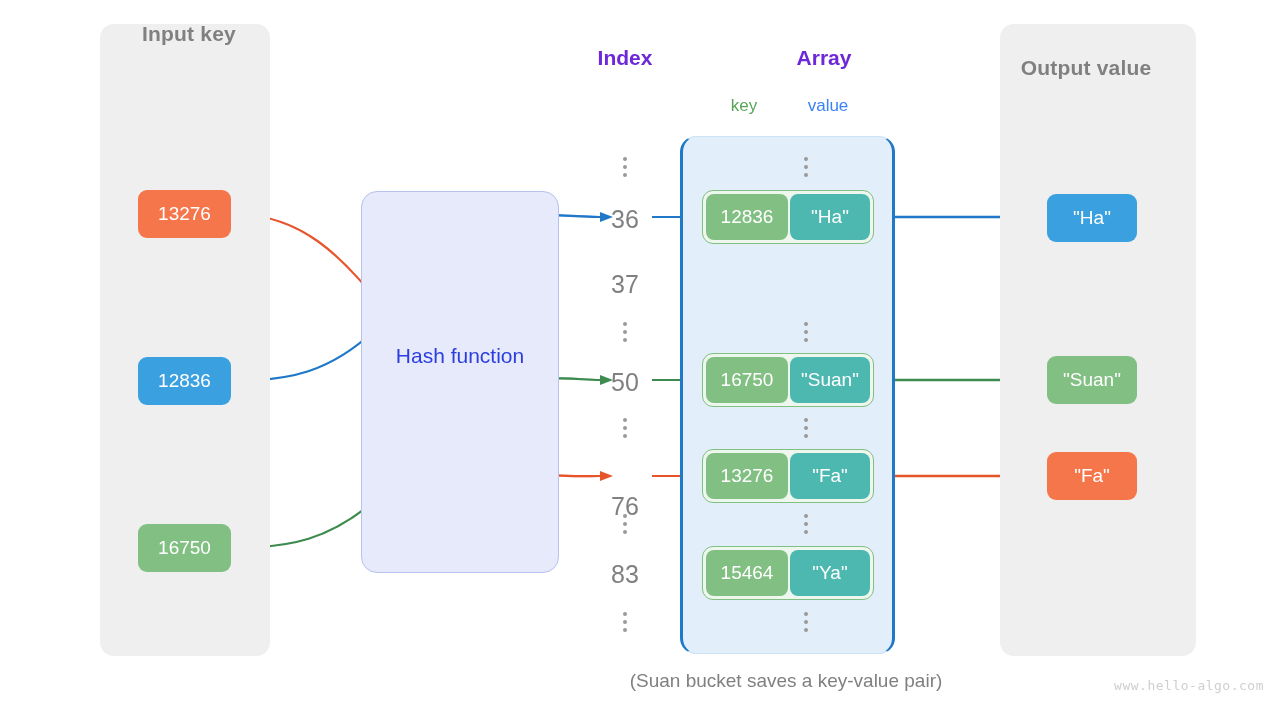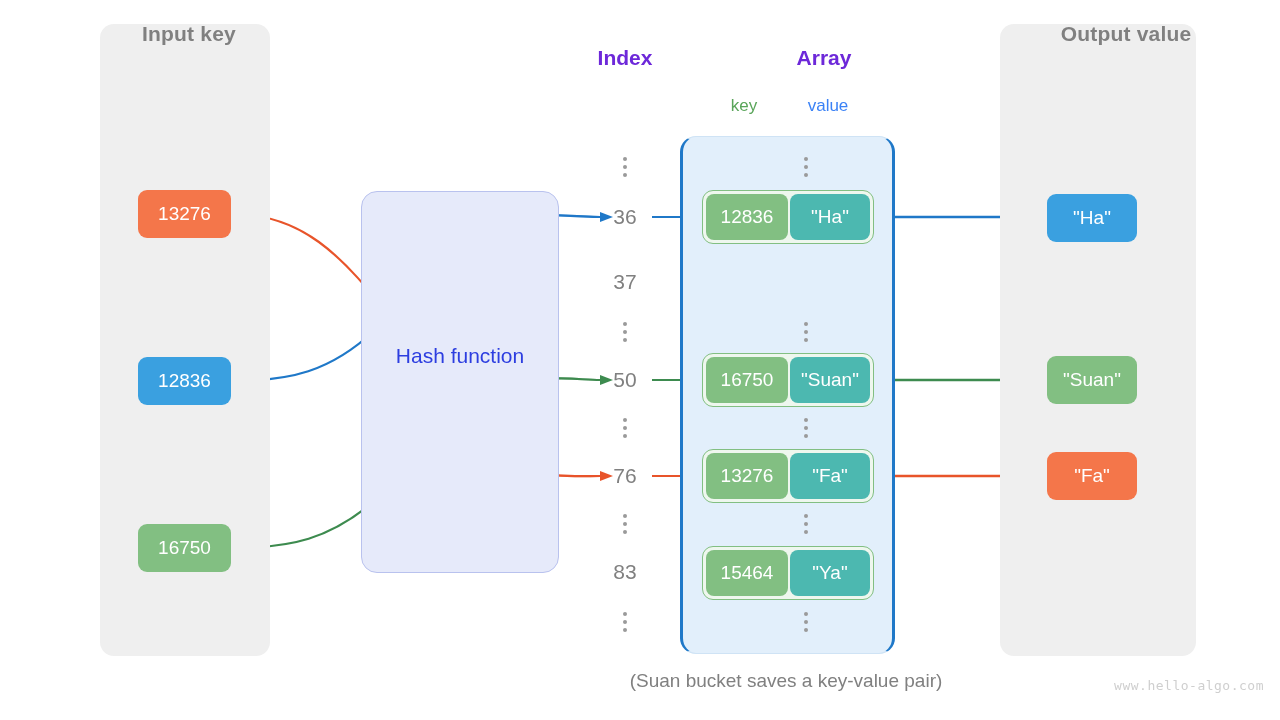--- a/index.html
+++ b/index.html
@@ -111,21 +111,21 @@
     color: #2d3ee0;
     white-space: nowrap;
   }
 
   
   .idx {
     position: absolute;
     left: 595px;
     width: 60px;
     text-align: center;
-    font-size: 21px;
+    font-size: 25px;
     color: #808080;
   }
   .dots-v {
     position: absolute;
     width: 60px;
     display: flex;
     flex-direction: column;
     align-items: center;
     justify-content: space-between;
     height: 20px;
@@ -270,21 +270,21 @@
       <i></i>
       <i></i>
       <i></i>
     </div>
   <div class="idx" style="top:368px">50</div>
   <div class="dots-v idx-dots" style="top:418px">
       <i></i>
       <i></i>
       <i></i>
     </div>
-  <div class="idx" style="top:464px">76</div>
+  <div class="idx" style="top:492px">76</div>
   <div class="dots-v idx-dots" style="top:514px">
       <i></i>
       <i></i>
       <i></i>
     </div>
   <div class="idx" style="top:560px">83</div>
   <div class="dots-v idx-dots" style="top:612px">
       <i></i>
       <i></i>
       <i></i>
@@ -337,21 +337,21 @@
     <span class="cell cell-value">"Ya"</span>
   </div>
 
   <div class="dots-v arr-dots" style="top:612px">
       <i></i>
       <i></i>
       <i></i>
     </div>
 
   <div id="panel-output" class="panel"></div>
-  <div class="panel-title" style="left:1028px; width:196px;">Output value</div>
+  <div class="panel-title" style="left:988px; width:196px;margin-top:34px;">Output value</div>
 
   <div id="out-0" class="pill pill-blue">"Ha"</div>
   <div id="out-1" class="pill pill-green">"Suan"</div>
   <div id="out-2" class="pill pill-orange">"Fa"</div>
 
   <div id="caption">(Suan bucket saves a key-value pair)</div>
   <div id="watermark">www.hello-algo.com</div>
 
 </div>
 

